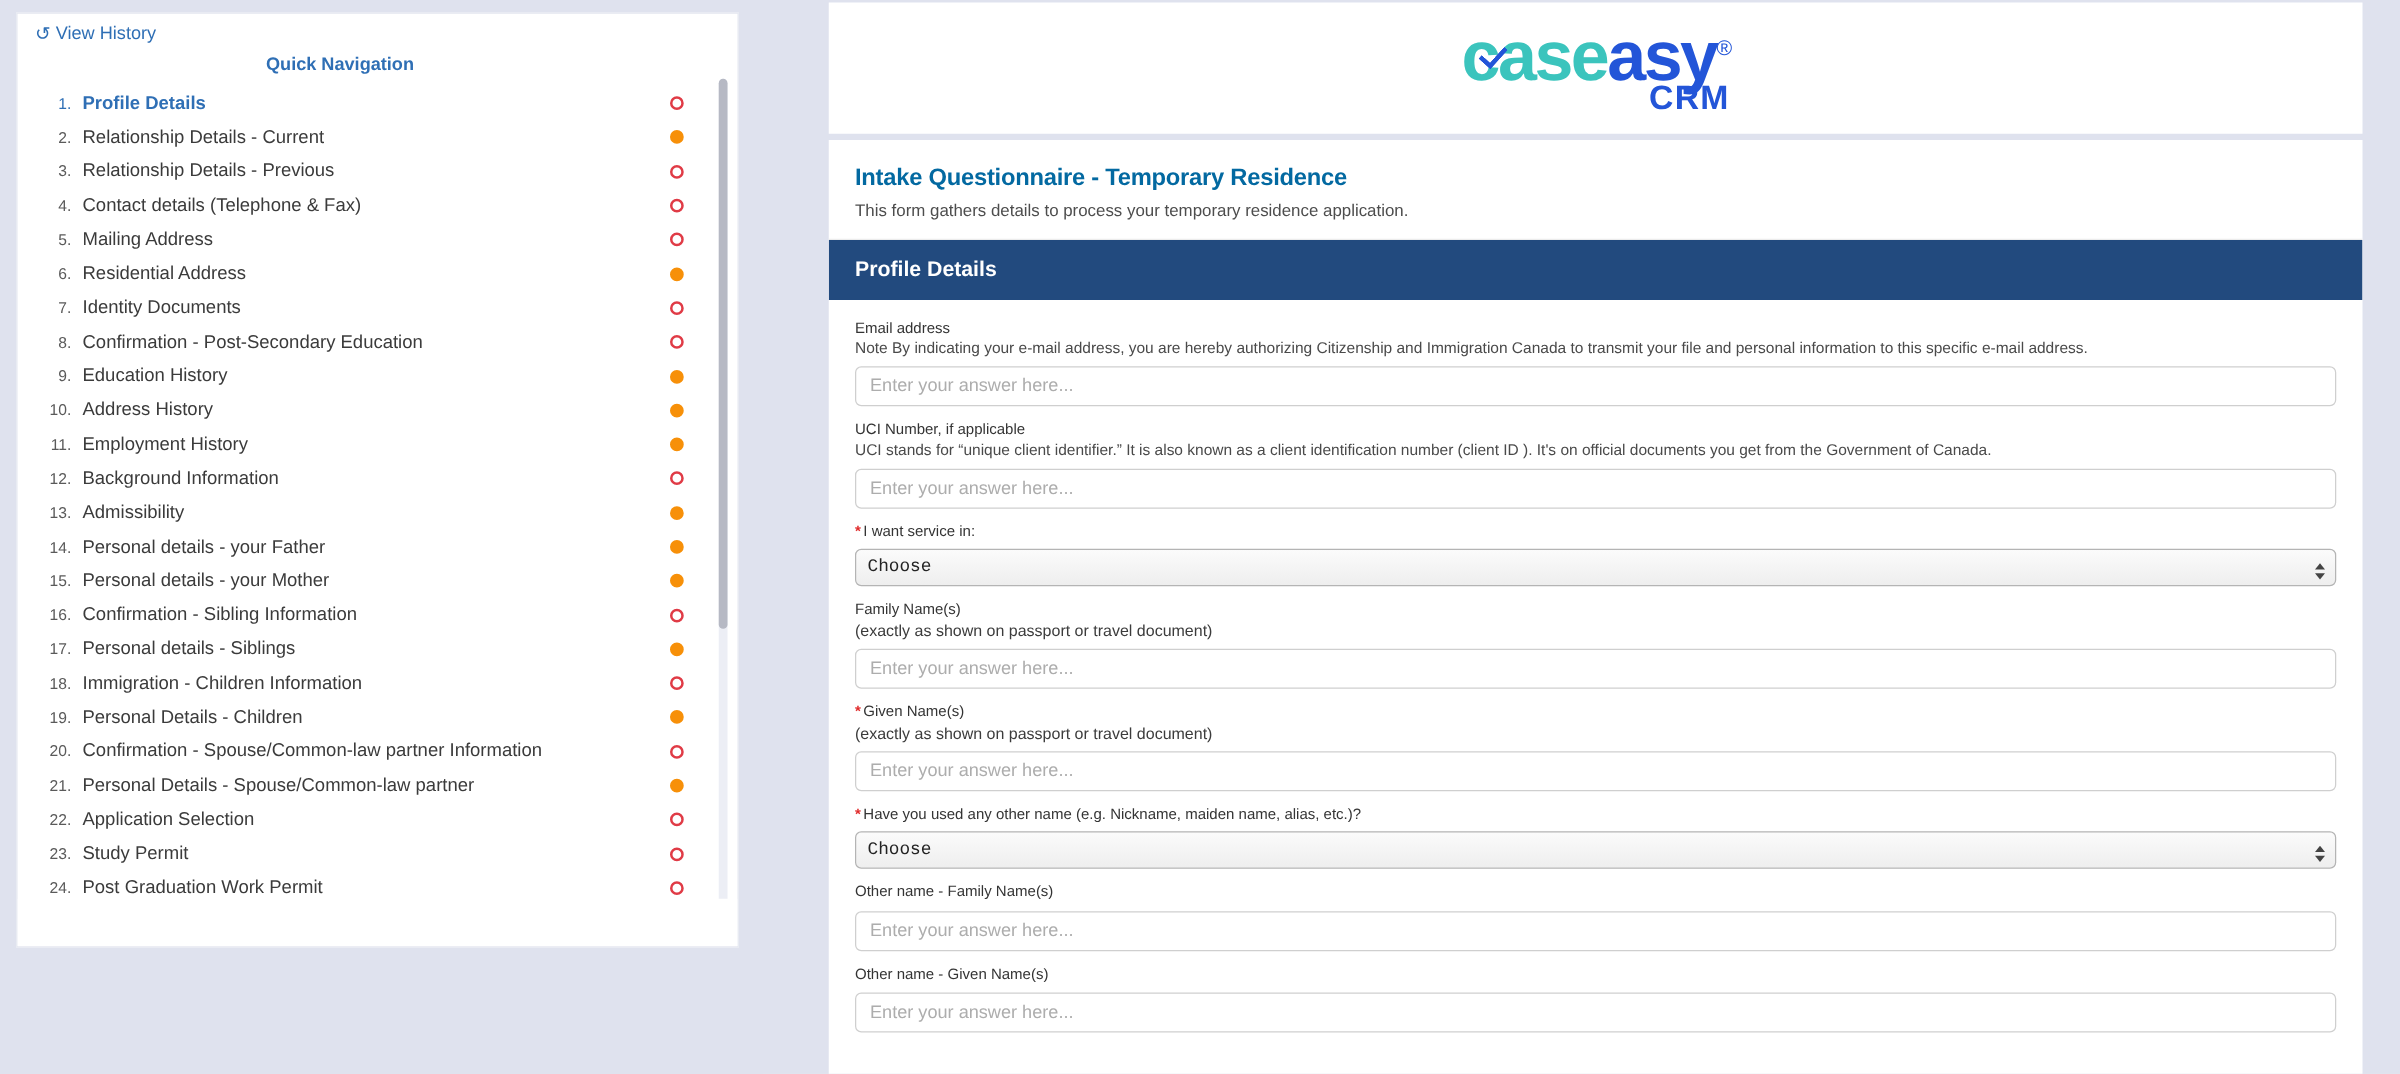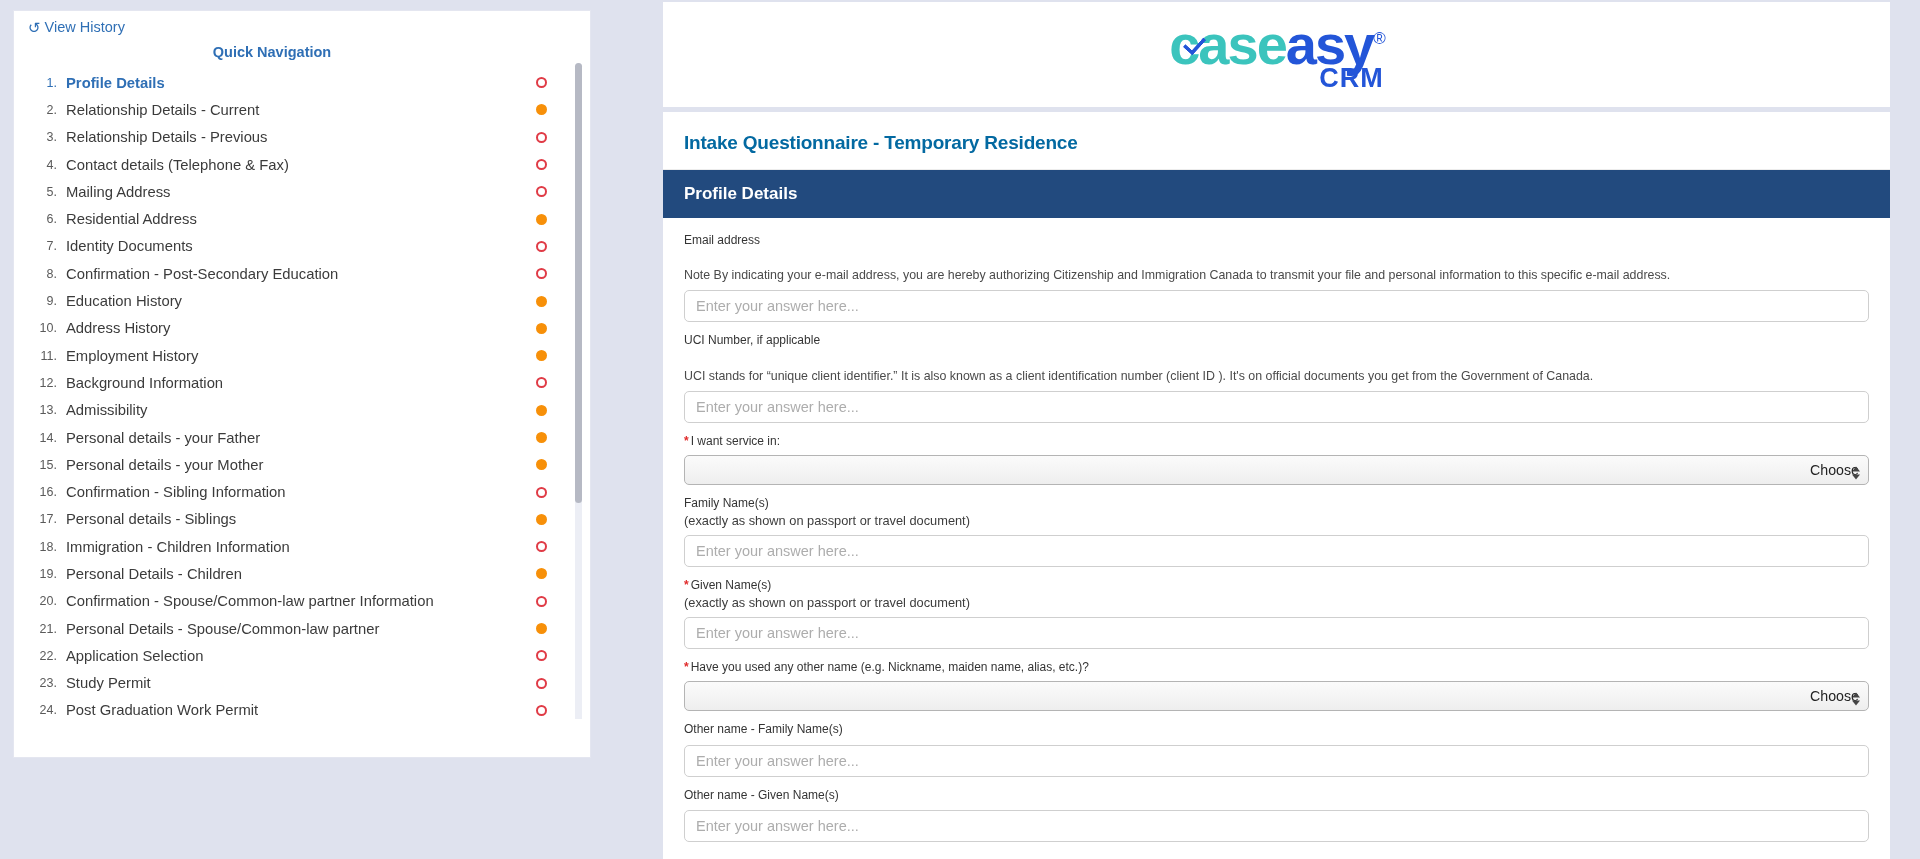--- a/index.html
+++ b/index.html
@@ -251,21 +251,21 @@
     line-height: 1.35;
   }
   .req {
     color: #e02b2b;
     font-weight: bold;
     margin-right: 2px;
   }
   .f-help {
     font-size: 12.4px;
     color: #4a4a4a;
-    margin-top: 19px;
+    margin-top: 0;
     line-height: 1.3;
   }
   .f-sub {
     font-size: 12.8px;
     color: #3c3c3c;
     margin-top: 2px;
   }
 
   .f-input {
     display: block;
@@ -286,27 +286,26 @@
   .f-select {
     display: block;
     width: 100%;
     height: 30px;
     margin-top: 6px;
     border: 1px solid #b4b4b4;
     border-radius: 5px;
     padding: 0 9px;
     font-size: 14.2px;
     color: #232323;
-    font-family: Liberation Sans, sans-serif;
+    font-family: Liberation Mono, monospace;
     background: linear-gradient(#fbfbfb, #eeeeee);
     -webkit-appearance: none;
     appearance: none;
     outline: none;
     position: relative;
-    text-align: right;
   }
   .select-wrap { position: relative; }
   .select-arrows {
     position: absolute;
     right: 9px;
     top: 50%;
     transform: translateY(-50%);
     margin-top: 3px;
     display: flex;
     flex-direction: column;
@@ -482,20 +481,21 @@
         <span class="logo-teal">case</span><span class="logo-blue">asy</span><span class="logo-reg">®</span>
       </div>
       <div class="logo-crm">CRM</div>
     </div>
   </div>
 
   <div class="form-card">
 
     <div class="form-head">
       <div class="form-title">Intake Questionnaire - Temporary Residence</div>
+      <div class="form-subtitle">This form gathers details to process your temporary residence application.</div>
     </div>
 
     <div class="section-bar">Profile Details</div>
 
     <div class="form-body" id="form-body">
         <div class="field">
           <div class="f-label"><span>Email address</span></div>
           <div class="f-help">Note By indicating your e-mail address, you are hereby authorizing Citizenship and Immigration Canada to transmit your file and personal information to this specific e-mail address.</div>
           <input type="text" class="f-input" placeholder="Enter your answer here..." style="">
         </div>

